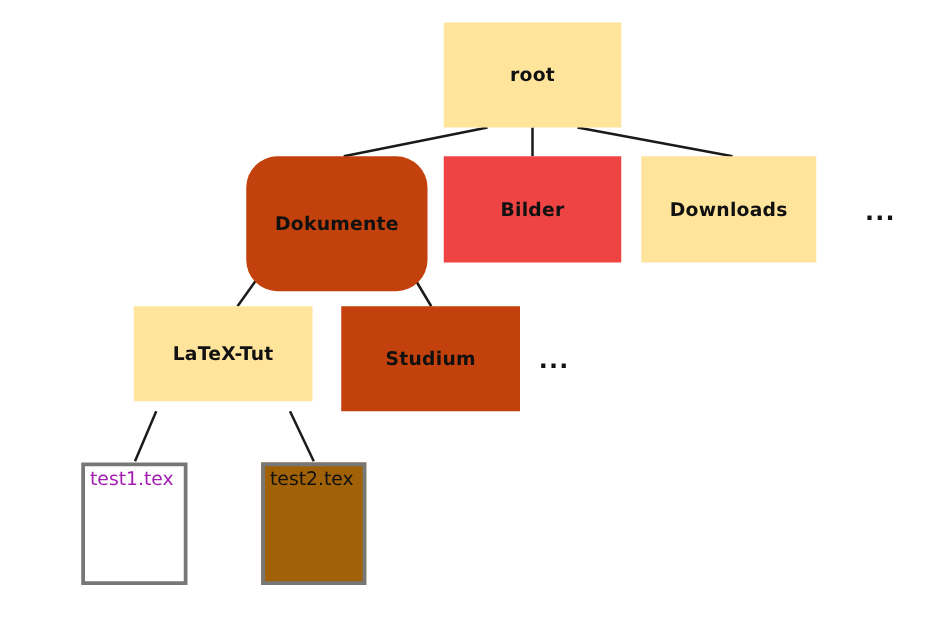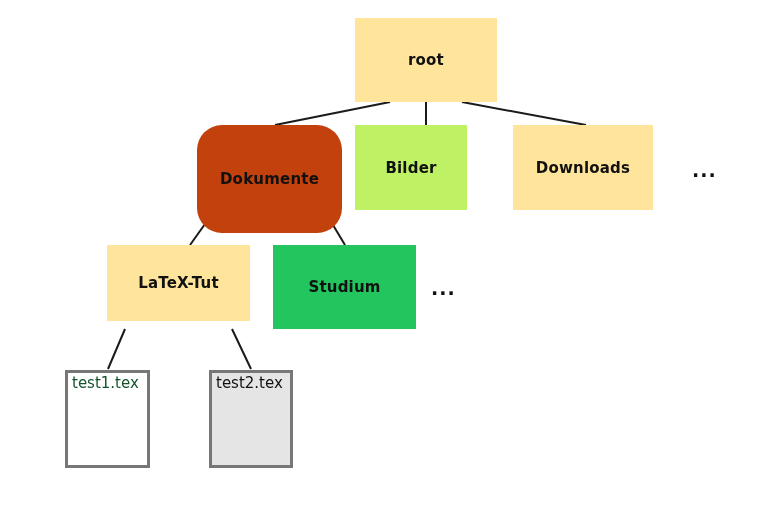--- a/index.html
+++ b/index.html
@@ -82,33 +82,33 @@
       <line x1="324" y1="210" x2="345" y2="245" stroke="#1a1a1a" stroke-width="2" shape-rendering="geometricPrecision"></line>
       <line x1="125" y1="329" x2="108" y2="369" stroke="#1a1a1a" stroke-width="2" shape-rendering="geometricPrecision"></line>
       <line x1="232" y1="329" x2="251" y2="369" stroke="#1a1a1a" stroke-width="2" shape-rendering="geometricPrecision"></line>
     </svg>
 <div class="node folder-node" style="left: 355px; top: 18px; width: 142px; height: 84px; background: rgb(255, 228, 156); justify-content: center;">
       <span class="folder-label" style="color: rgb(17, 17, 17);">root</span>
     </div>
     <div class="node folder-node" style="left: 197px; top: 125px; width: 145px; height: 108px; background: #c2410c; border-radius: 25px;">
       <span class="folder-label" style="color: rgb(17, 17, 17);">Dokumente</span>
     </div>
-    <div class="node folder-node" style="left: 355px; top: 125px; width: 112px; height: 85px; background: #bef264;">
+    <div class="node folder-node" style="left: 355px; top: 125px; width: 142px; height: 85px; background: #ef4444;">
       <span class="folder-label" style="color: rgb(17, 17, 17);">Bilder</span>
     </div>
     <div class="node folder-node" style="left: 513px; top: 125px; width: 140px; height: 85px; background: rgb(255, 228, 156);">
       <span class="folder-label" style="color: rgb(17, 17, 17);">Downloads</span>
     </div>
     <div class="node folder-node" style="left: 107px; top: 245px; width: 143px; height: 76px; background: rgb(255, 228, 156);">
       <span class="folder-label" style="color: rgb(17, 17, 17);">LaTeX-Tut</span>
     </div>
-    <div class="node folder-node" style="left: 273px; top: 245px; width: 143px; height: 84px; background: #22c55e;">
+    <div class="node folder-node" style="left: 273px; top: 245px; width: 143px; height: 84px; background: #c2410c;">
       <span class="folder-label" style="color: rgb(17, 17, 17);">Studium</span>
     </div>
     <div class="node file-node" style="left: 65px; top: 370px; width: 85px; height: 98px; background: rgb(255, 255, 255); border-color: rgb(119, 119, 119);">
-      <span class="file-label" style="color: #14532d;">test1.tex</span>
+      <span class="file-label" style="color: #a21caf;">test1.tex</span>
     </div>
-    <div class="node file-node" style="left: 209px; top: 370px; width: 84px; height: 98px; background: #e5e5e5; border-color: rgb(119, 119, 119);">
+    <div class="node file-node" style="left: 209px; top: 370px; width: 84px; height: 98px; background: #a16207; border-color: rgb(119, 119, 119);">
       <span class="file-label" style="color: rgb(17, 17, 17);">test2.tex</span>
     </div>
     <div class="ellipsis" style="left: 692px; top: 161px; color: rgb(17, 17, 17);">...</div>
     <div class="ellipsis" style="left: 431px; top: 279px; color: rgb(17, 17, 17);">...</div>
   </div>
 
 </body></html>

